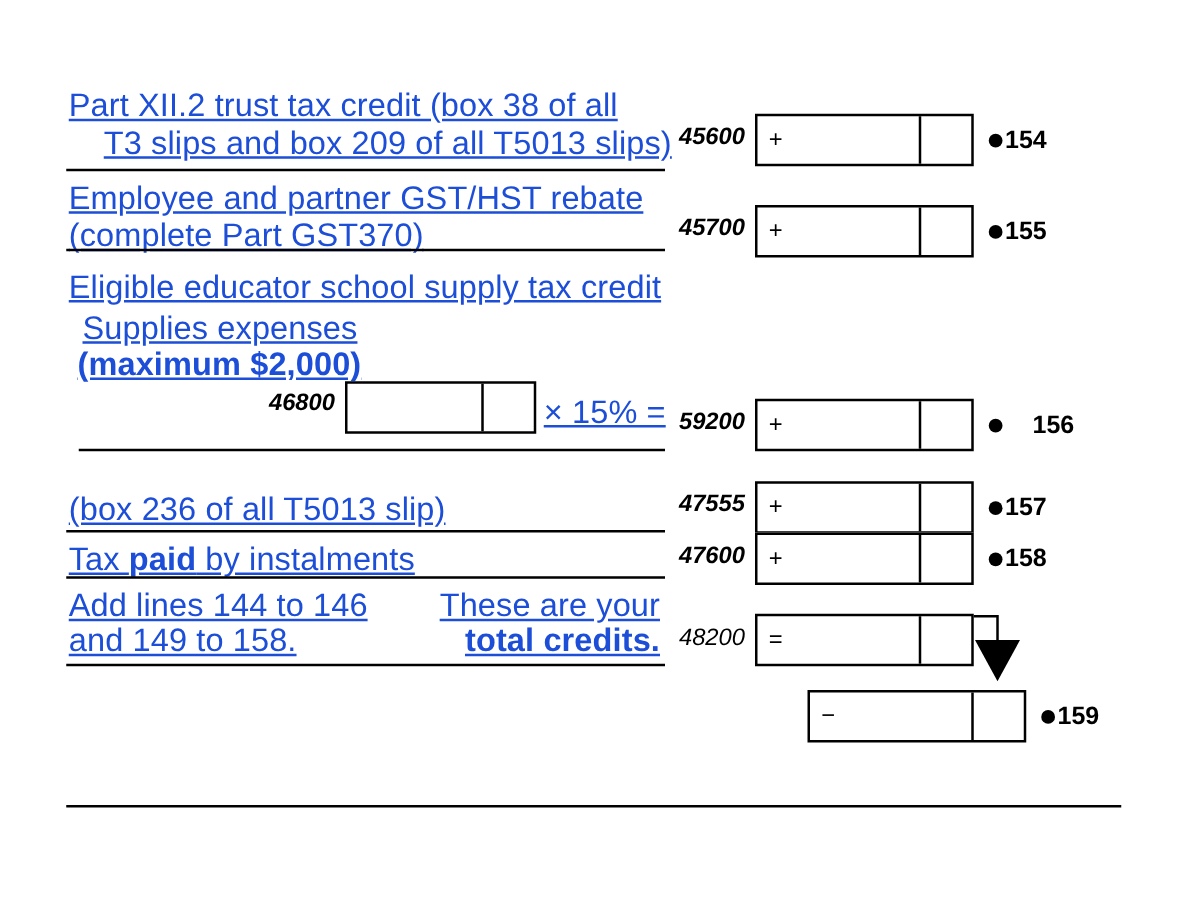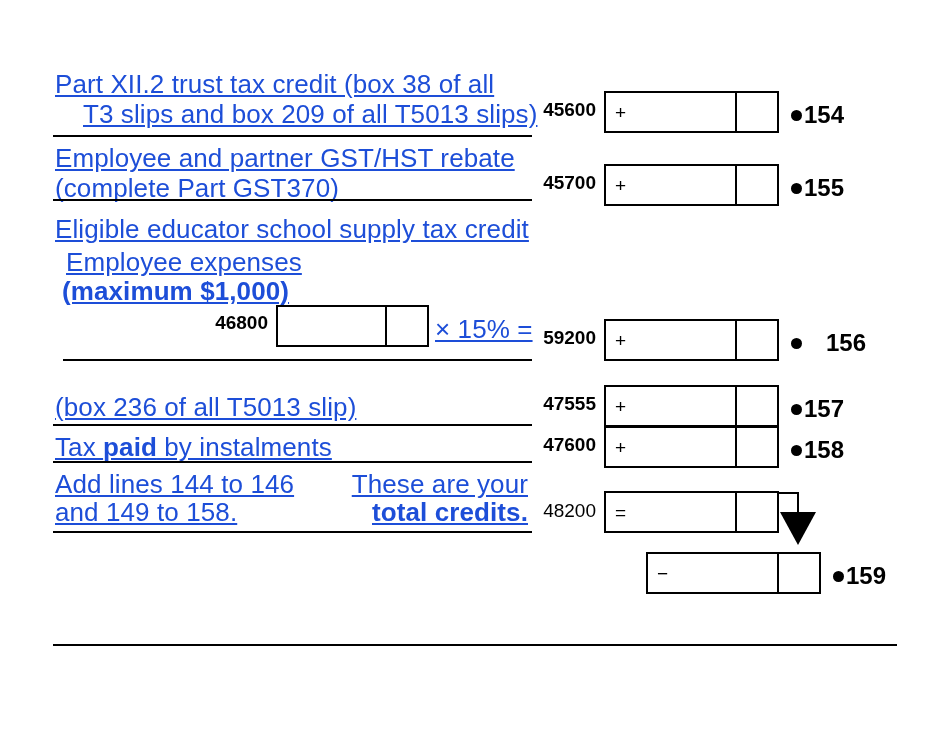--- a/index.html
+++ b/index.html
@@ -44,20 +44,21 @@
     border-top: 2.6px solid #000;
   }
 
   
   .code {
     position: absolute;
     font-size: 19px;
     font-weight: bold;
     text-align: right;
     white-space: nowrap;
+    font-style: italic;
   }
   .code.plain { font-weight: normal; }
 
   
   .box {
     position: absolute;
     box-sizing: border-box;
     border: 2.4px solid #000;
     background: #fff;
   }
@@ -74,21 +75,21 @@
     top: 50%;
     transform: translateY(-50%);
     font-size: 19px;
     line-height: 1;
     color: #000;
   }
 
   
   .linenum {
     position: absolute;
-    font-size: 24px;
+    font-size: 20px;
     font-weight: bold;
     white-space: nowrap;
     display: flex;
     align-items: center;
     gap: 2px;
   }
   .linenum .dot {
     display: inline-block;
     width: 11px;
     height: 11px;
@@ -152,22 +153,22 @@
   <div class="box" style="left:604px; top:164px; width:175px; height:42px;">
     <span class="op">+</span>
     <span class="divider" style="left:129px;"></span>
   </div>
   <div class="linenum" style="left:791px; top:174px;">
     <span class="dot"></span>
     <span>155</span>
   </div>
 
   <div class="label" style="left:55px; top:214px;">Eligible educator school supply tax credit</div>
-  <div class="label" style="left:66px; top:247px;">Employee expenses</div>
-  <div class="label" style="left:62px; top:276px; font-weight:bold;">(maximum $1,000)</div>
+  <div class="label" style="left:66px; top:247px;">Supplies expenses</div>
+  <div class="label" style="left:62px; top:276px; font-weight:bold;">(maximum $2,000)</div>
 
   <div class="code" style="left:196px; top:312px; width:72px;">46800</div>
   <div class="box" style="left:276px; top:305px; width:153px; height:42px;">
     <span class="divider" style="left:107px;"></span>
   </div>
   <div class="label" style="left:435px; top:314px;">× 15% =</div>
 
   <div class="code" style="left:524px; top:327px; width:72px;">59200</div>
   <div class="box" style="left:604px; top:319px; width:175px; height:42px;">
     <span class="op">+</span>

